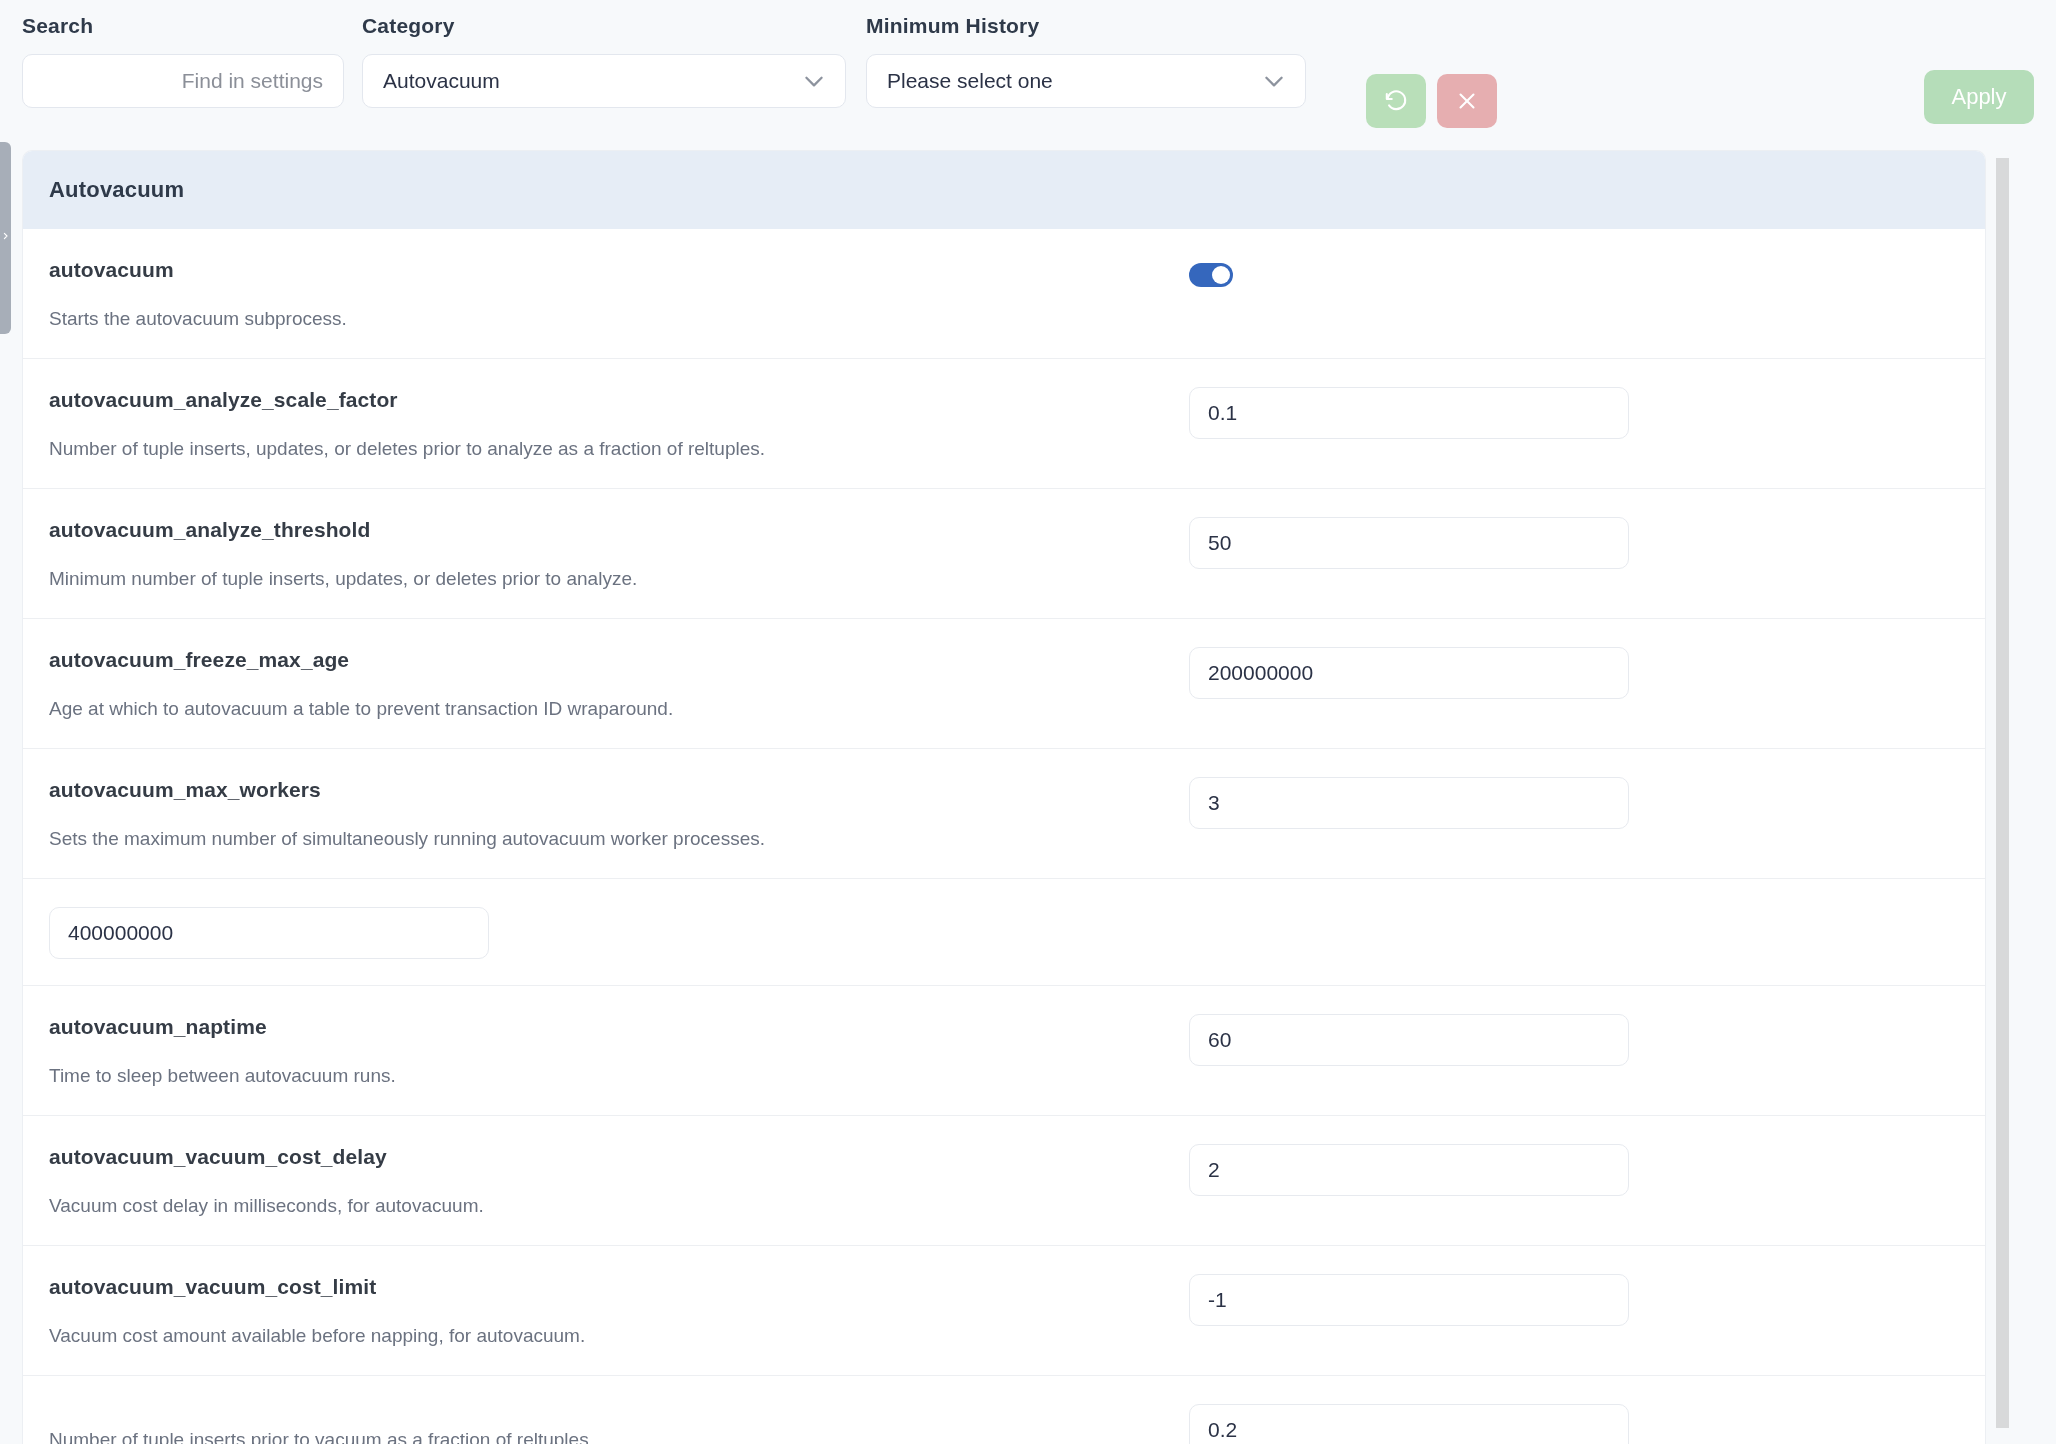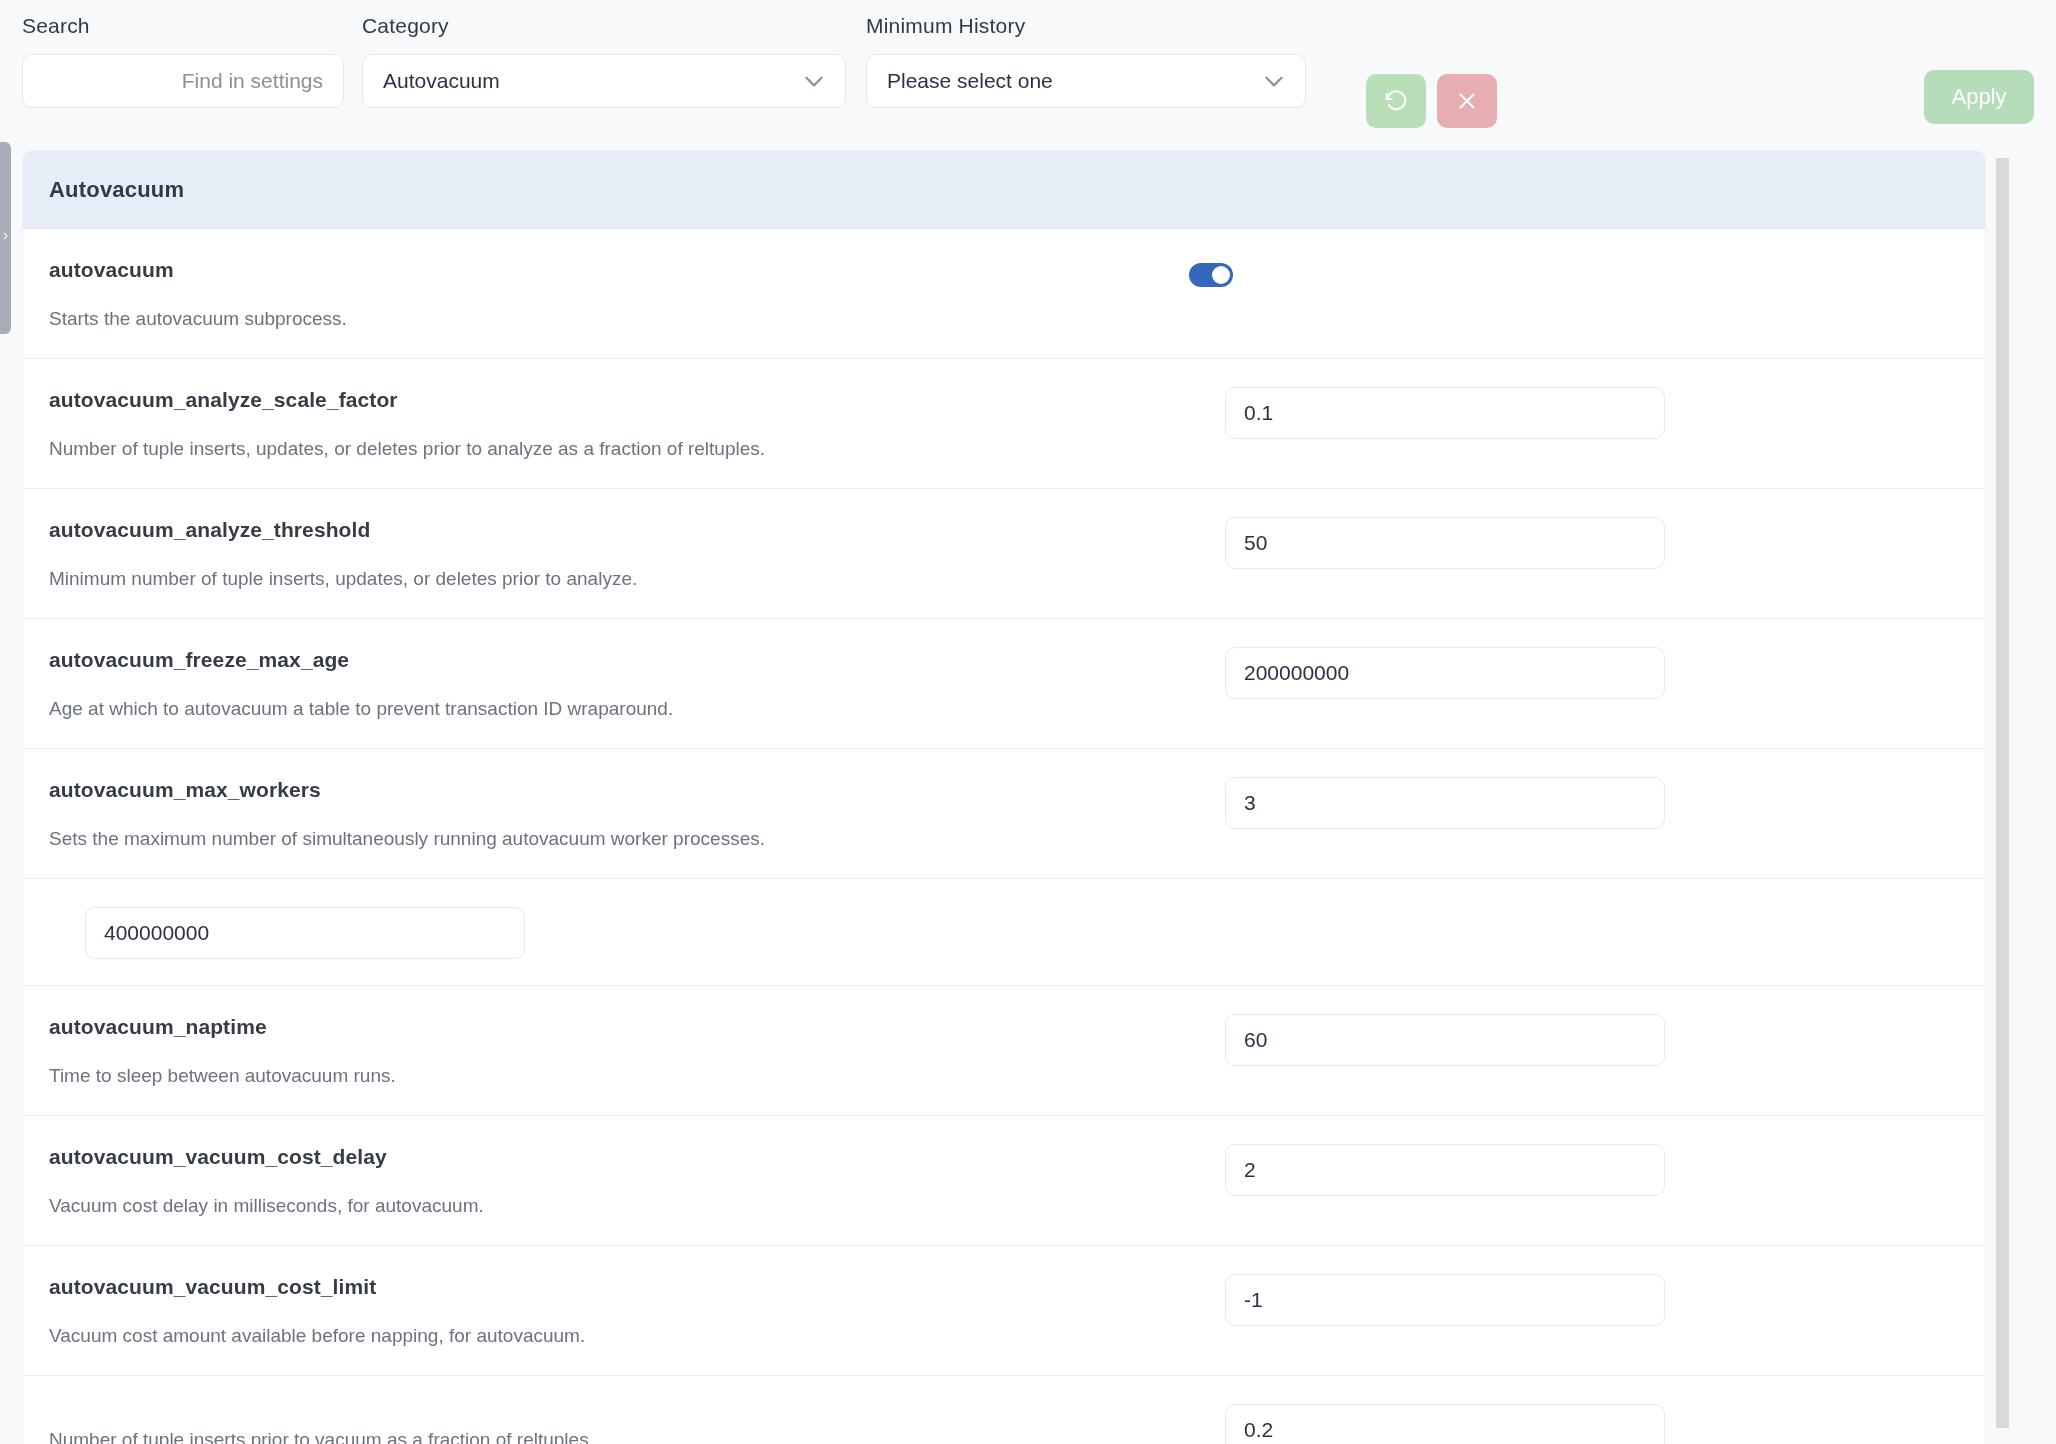--- a/index.html
+++ b/index.html
@@ -26,21 +26,21 @@
     padding: 0 26px;
   }
 
   .field-group {
     position: absolute;
     top: 14px;
   }
 
   .field-label {
     font-size: 21px;
-    font-weight: normal;
+    font-weight: bold;
     color: #2f3a4a;
     letter-spacing: .2px;
     margin-bottom: 16px;
     display: block;
   }
 
   .text-input {
     height: 54px;
     border: 1px solid #e3e7ee;
     border-radius: 10px;
@@ -207,21 +207,20 @@
     width: 440px;
     height: 52px;
     border: 1px solid #e7eaef;
     border-radius: 10px;
     background: #ffffff;
     font-family: "Liberation Sans", sans-serif;
     font-size: 21px;
     color: #2b3246;
     padding: 0 18px;
     outline: none;
-    margin-left: 36px;
   }
 
   .toggle {
     width: 44px;
     height: 24px;
     border-radius: 12px;
     background: #3567bd;
     position: relative;
     cursor: pointer;
     margin-top: 6px;

